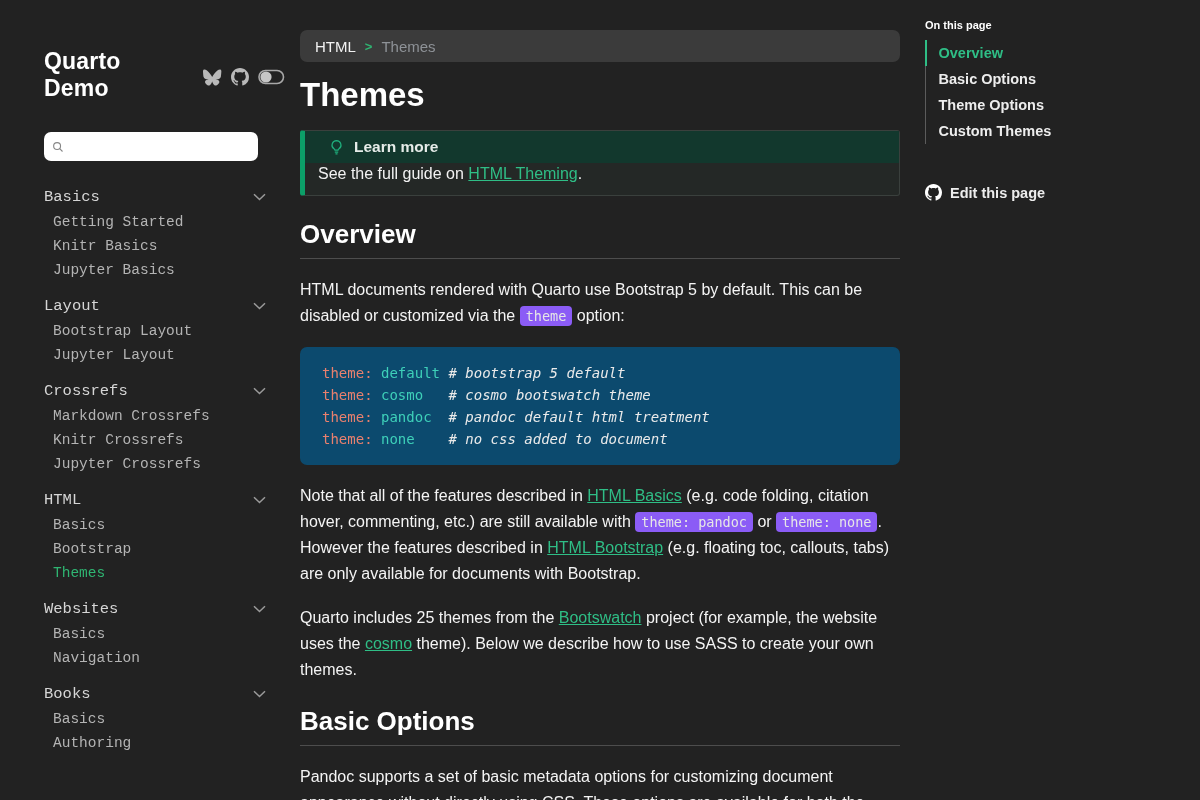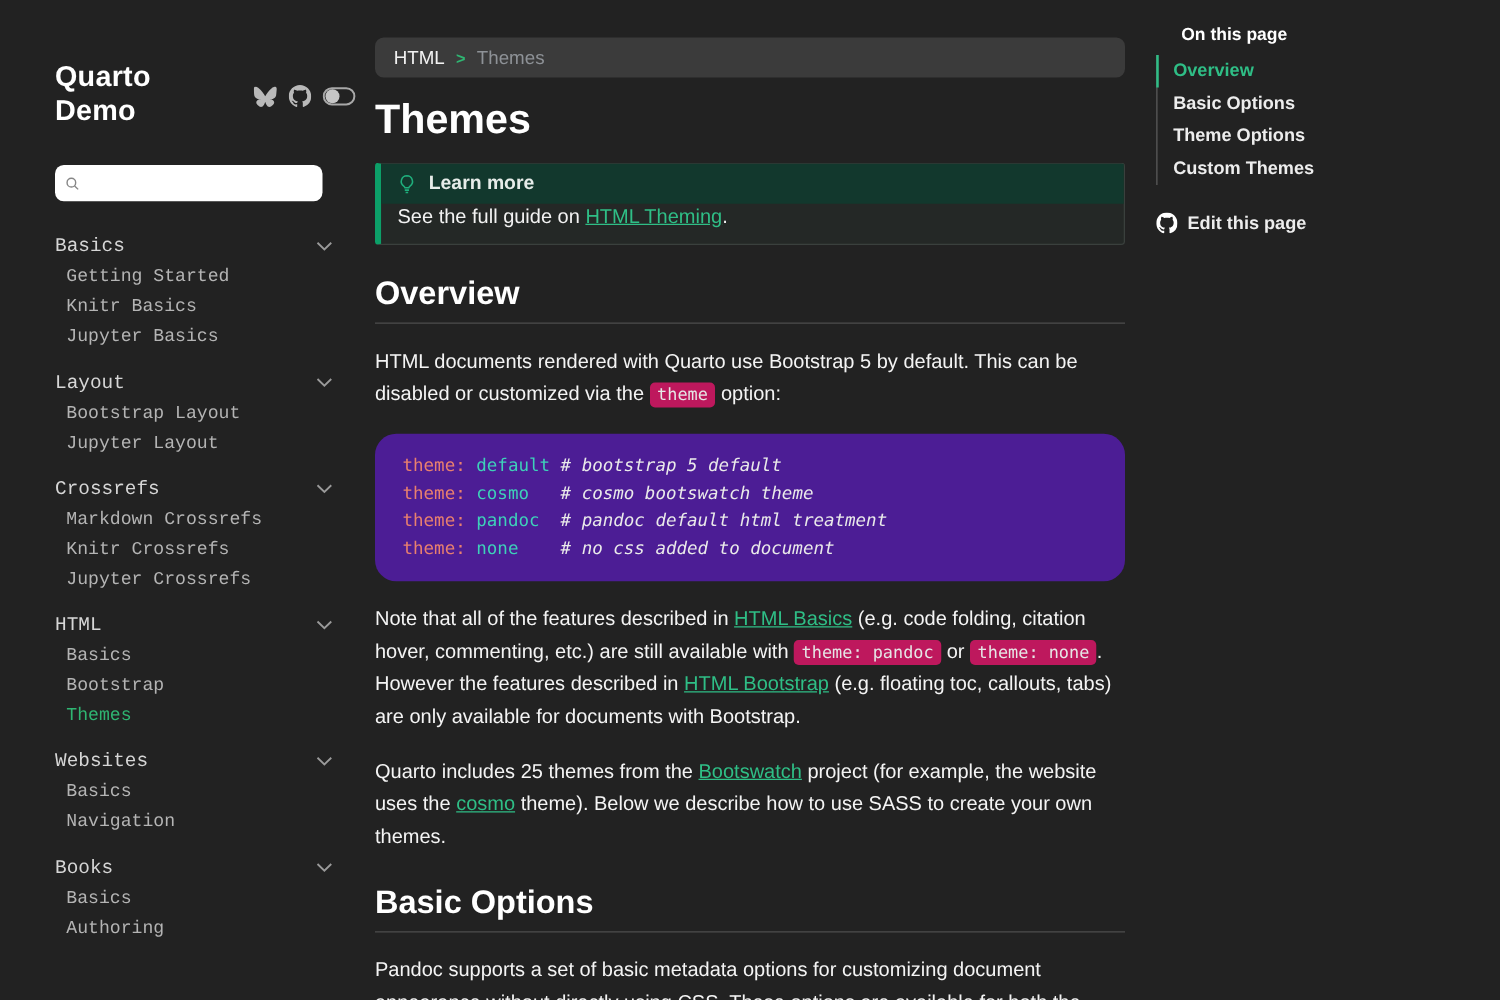--- a/index.html
+++ b/index.html
@@ -27,41 +27,41 @@
 
   
   .main{position:absolute;left:300px;top:30px;width:600px;}
   .breadcrumb{height:32px;background:#3b3b3b;border-radius:7px;display:flex;align-items:center;padding:0 15px;font-size:15px;box-sizing:border-box;}
   .crumb-link{color:#f2f2f2;cursor:pointer;}
   .crumb-sep{color:#2fb572;margin:0 9px;font-size:13px;font-weight:700;}
   .crumb-current{color:#8e9297;}
   .page-title{color:#ffffff;font-size:33px;font-weight:700;margin:14px 0 0 0;line-height:38px;}
 
   .callout{margin-top:16px;border:1px solid #3a403d;border-left:5px solid #0c9f68;border-radius:3px;background:#242826;}
-  .callout-header{background:#12382d;display:flex;align-items:center;padding:7px 13px;color:#e6ece9;font-weight:700;font-size:15.5px;}
+  .callout-header{background:#12382d;display:flex;align-items:center;padding:7px 24px;color:#e6ece9;font-weight:700;font-size:15.5px;}
   .callout-header svg{margin-right:10px;}
   .callout-body{padding:2px 13px 12px 13px;color:#f2f2f2;font-size:16px;}
 
   .article h2{color:#ffffff;font-size:26px;font-weight:700;margin:22px 0 0 0;line-height:32px;}
   .article hr{border:none;border-top:1px solid #4d4d4d;margin:8px 0 0 0;}
   .article p{color:#f4f4f4;font-size:16px;line-height:26px;margin:18px 0 0 0;}
   .link{color:#2fbe86;text-decoration:underline;cursor:pointer;}
-  .inline-code{font-family:"DejaVu Sans Mono","Liberation Mono",monospace;font-size:13.5px;background:#be185d;color:#e6e6e6;padding:2px 6px;border-radius:4px;white-space:nowrap;}
-  pre.code-block{background:#4c1d95;border-radius:17px;margin:18px 0 0 0;padding:15px 22px;font-family:"DejaVu Sans Mono","Liberation Mono",monospace;font-size:14px;line-height:22px;color:#e6e6e6;white-space:pre;overflow:hidden;}
+  .inline-code{font-family:"DejaVu Sans Mono","Liberation Mono",monospace;font-size:13.5px;background:#8b5cf6;color:#e6e6e6;padding:2px 6px;border-radius:4px;white-space:nowrap;}
+  pre.code-block{background:#0c4a6e;border-radius:7px;margin:18px 0 0 0;padding:15px 22px;font-family:"DejaVu Sans Mono","Liberation Mono",monospace;font-size:14px;line-height:22px;color:#e6e6e6;white-space:pre;overflow:hidden;}
   .code-key{color:#e9806e;}
   .code-value{color:#3ed0b9;}
   .code-comment{color:#eaeaea;font-style:italic;}
 
   
   .toc{position:absolute;left:925px;top:19px;width:260px;}
-  .toc-title{color:#ffffff;font-size:14px;font-weight:700;margin-left:20px;}
+  .toc-title{color:#ffffff;font-size:11px;font-weight:700;}
   .toc-list{margin-top:9px;border-left:1px solid #5c5c5c;display:flex;flex-direction:column;}
   .toc-item{color:#ededed;font-size:14.5px;font-weight:600;line-height:19px;padding:3.5px 0 3.5px 12px;border-left:2px solid transparent;margin-left:-1.5px;cursor:pointer;}
   .toc-item.active{color:#2fbe86;border-left-color:#2fbe86;}
-  .edit-row{margin-top:22px;display:flex;align-items:center;color:#ededed;font-size:14.5px;font-weight:600;cursor:pointer;}
+  .edit-row{margin-top:40px;display:flex;align-items:center;color:#ededed;font-size:14.5px;font-weight:600;cursor:pointer;}
   .edit-row svg{margin-right:8px;}
 </style>
 </head>
 <body>
 
 <div class="sidebar">
   <div class="brand-row">
     <span class="brand-title">Quarto Demo</span>
     <span class="brand-icons">
       <svg width="19" height="17" viewBox="0 0 600 530">

